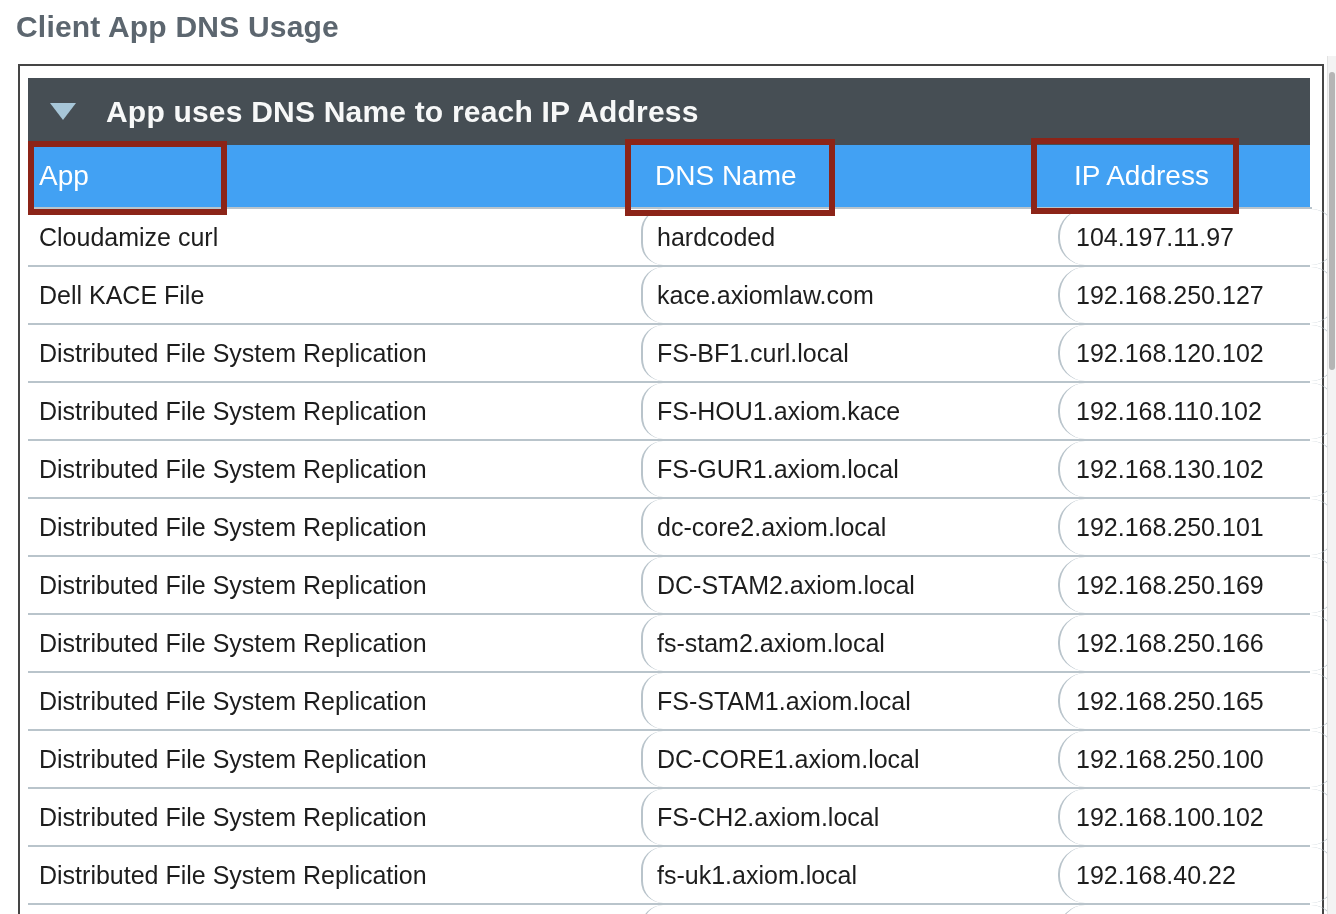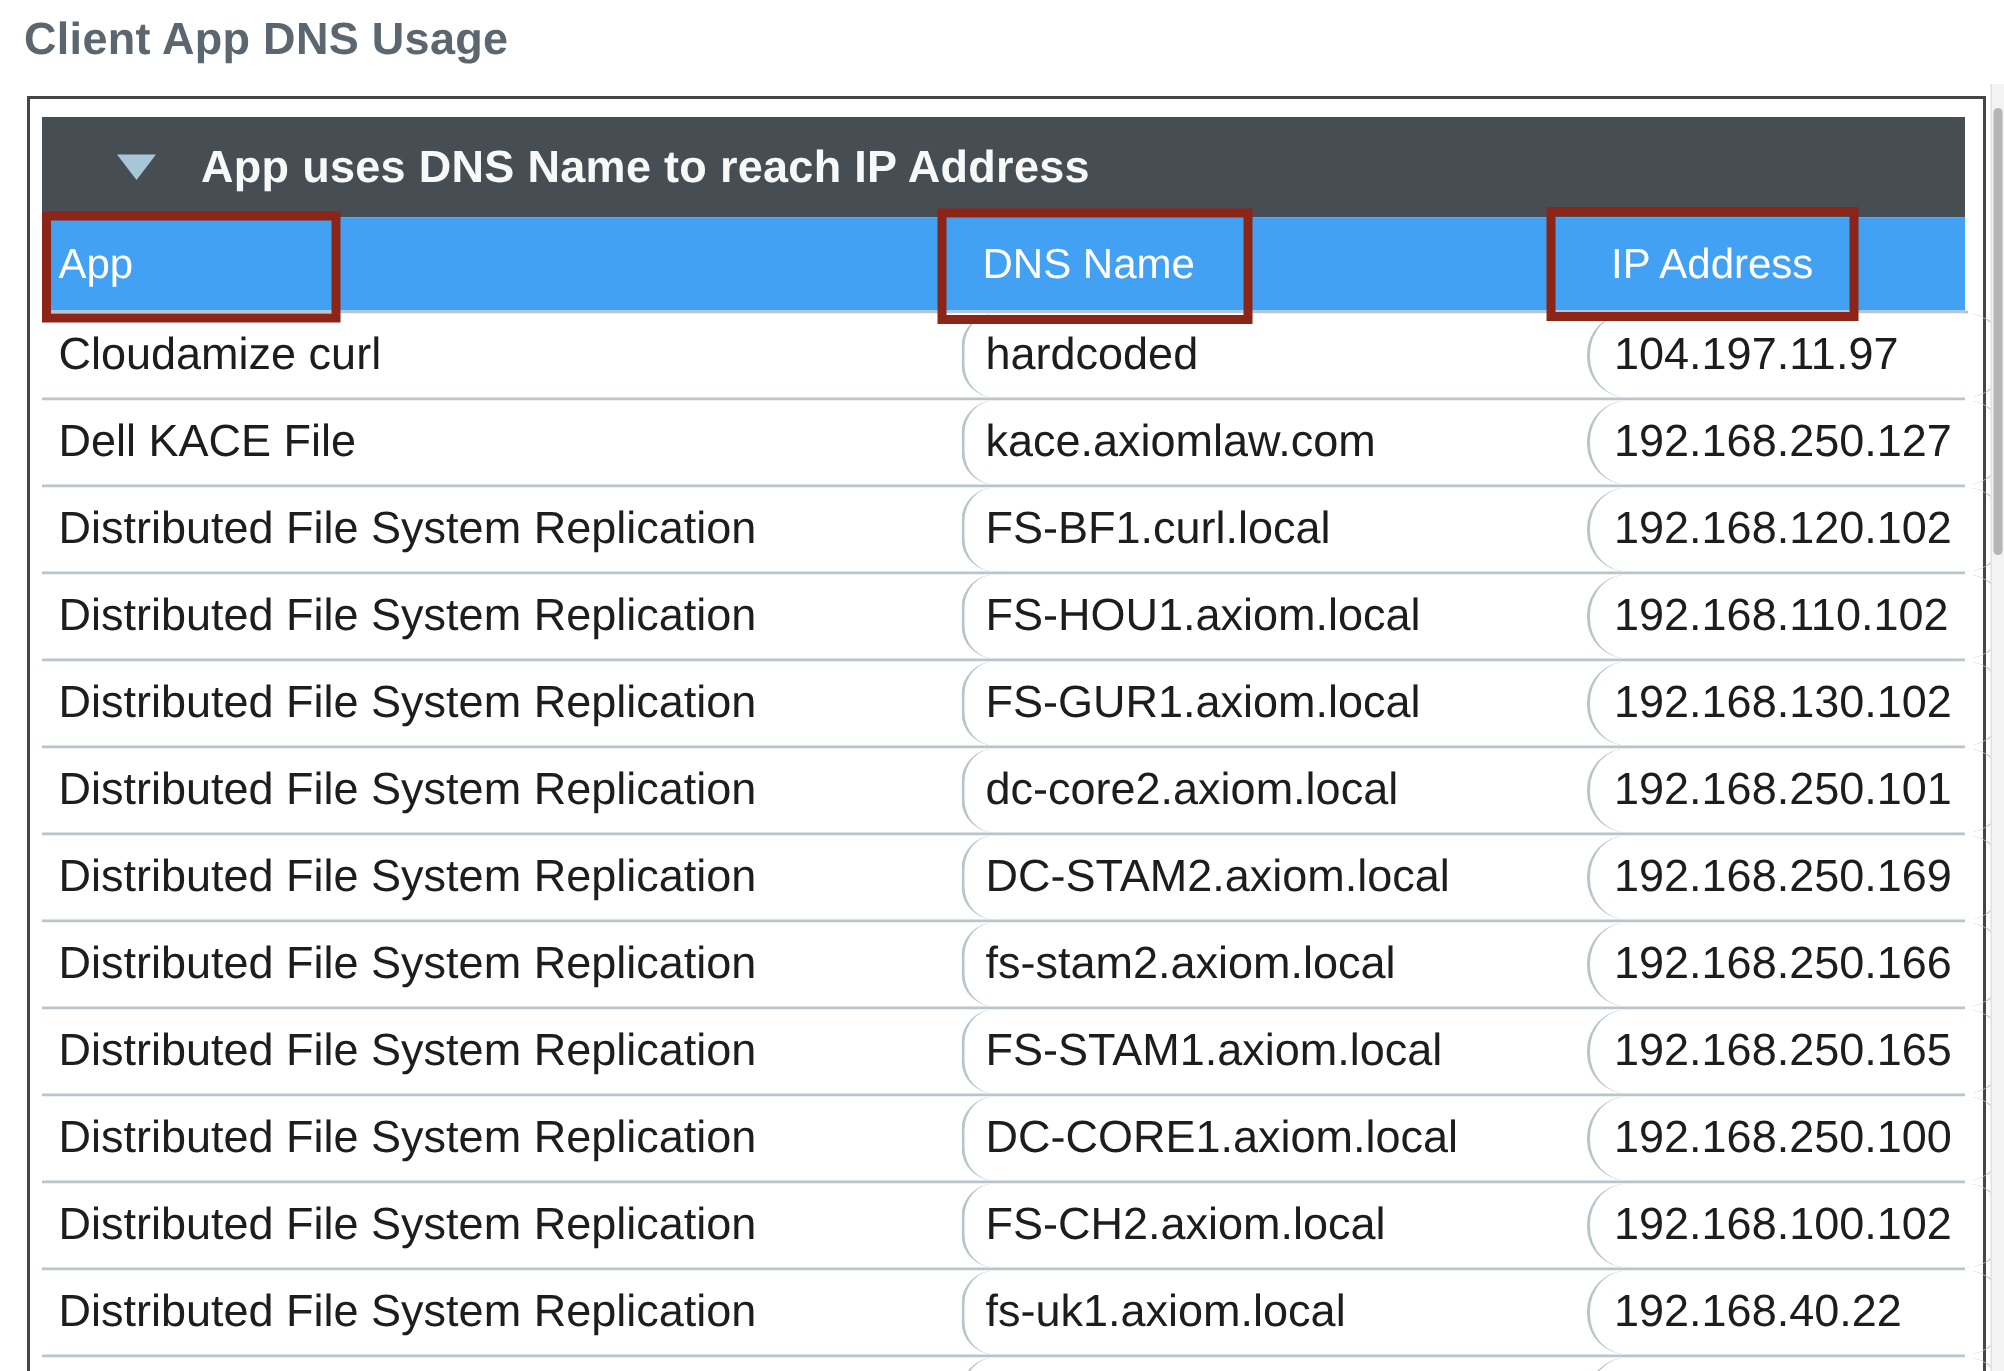--- a/index.html
+++ b/index.html
@@ -27,21 +27,20 @@
     border:2px solid var(--panel-border,#454545);
     background:#ffffff;
     padding:12px 10px 0 8px;
   }
 
   .collapse-bar{
     width:1282px;height:67px;
     background:var(--section-header-bg,#464E54);
     display:flex;align-items:center;
     color:#F7F8F8;
-    padding-left:28px;
   }
   .tri{
     width:0;height:0;margin-left:22px;
     border-left:13px solid transparent;
     border-right:13px solid transparent;
     border-top:17px solid #A7C6D8;
   }
   .bar-label{
     margin-left:30px;font-size:30px;font-weight:bold;letter-spacing:0.2px;
   }
@@ -53,21 +52,21 @@
     height:62px;background:var(--column-header-bg,#42A1F3);color:#ffffff;
   }
   .th{
     display:flex;align-items:center;font-size:28px;font-weight:500;
   }
   .tbody{border-top:2px solid var(--divider,#B9C4CB);}
   .tr{
     height:58px;border-bottom:2px solid var(--divider,#B9C4CB);background:#ffffff;
   }
   .td{
-    display:flex;align-items:center;font-size:30px;color:var(--cell-text,#1D1D1D);
+    display:flex;align-items:center;font-size:25px;color:var(--cell-text,#1D1D1D);
   }
   .col-app{padding-left:11px;}
   .col-dns{padding-left:14px;}
   .col-ip{padding-left:16px;}
   .td.col-dns{border-left:2px solid var(--divider,#B9C4CB);border-radius:22px;}
   .td.col-ip{border-left:2px solid var(--divider,#B9C4CB);
              border-right:2px solid var(--divider,#B9C4CB);border-radius:27px;}
   .tr.partial{border-bottom:none;height:60px;}
 
   .red-box{
@@ -116,21 +115,21 @@
         <div class="td col-dns">kace.axiomlaw.com</div>
         <div class="td col-ip">192.168.250.127</div>
       </div>
       <div class="tr">
         <div class="td col-app">Distributed File System Replication</div>
         <div class="td col-dns">FS-BF1.curl.local</div>
         <div class="td col-ip">192.168.120.102</div>
       </div>
       <div class="tr">
         <div class="td col-app">Distributed File System Replication</div>
-        <div class="td col-dns">FS-HOU1.axiom.local</div>
+        <div class="td col-dns">FS-HOU1.axiom.kace</div>
         <div class="td col-ip">192.168.110.102</div>
       </div>
       <div class="tr">
         <div class="td col-app">Distributed File System Replication</div>
         <div class="td col-dns">FS-GUR1.axiom.local</div>
         <div class="td col-ip">192.168.130.102</div>
       </div>
       <div class="tr">
         <div class="td col-app">Distributed File System Replication</div>
         <div class="td col-dns">dc-core2.axiom.local</div>

